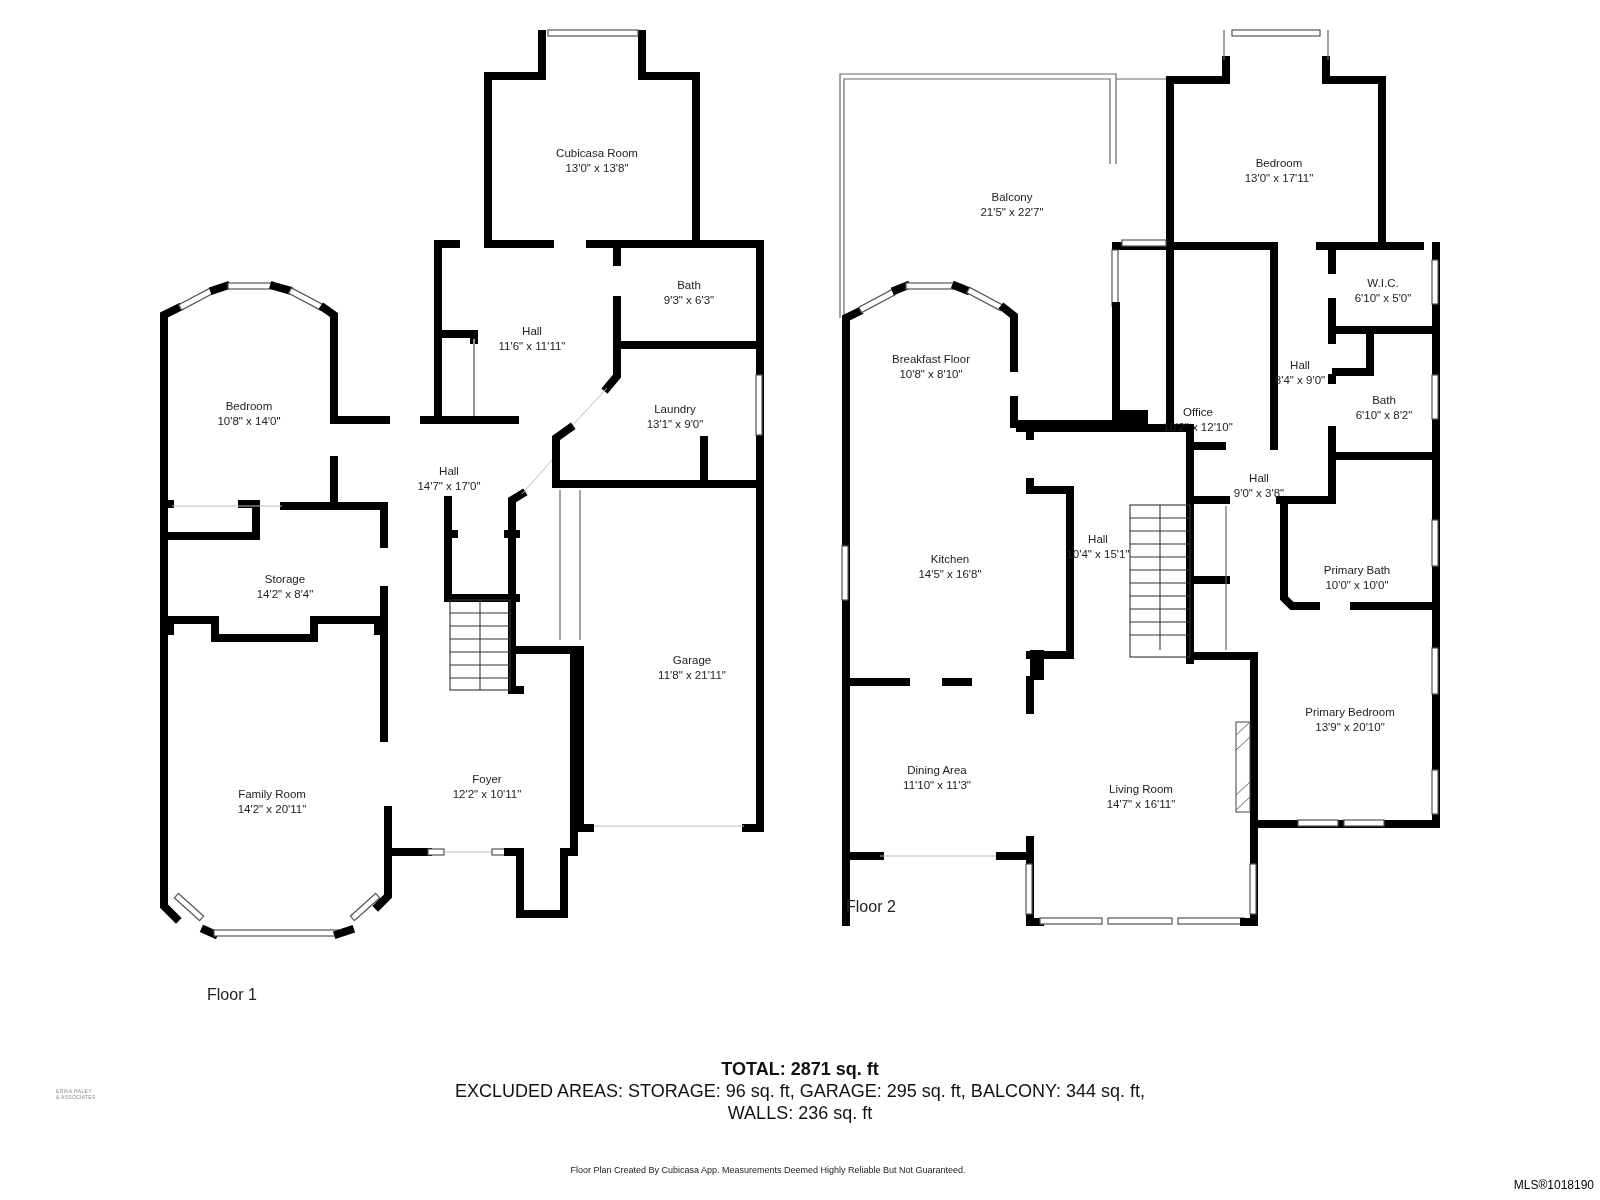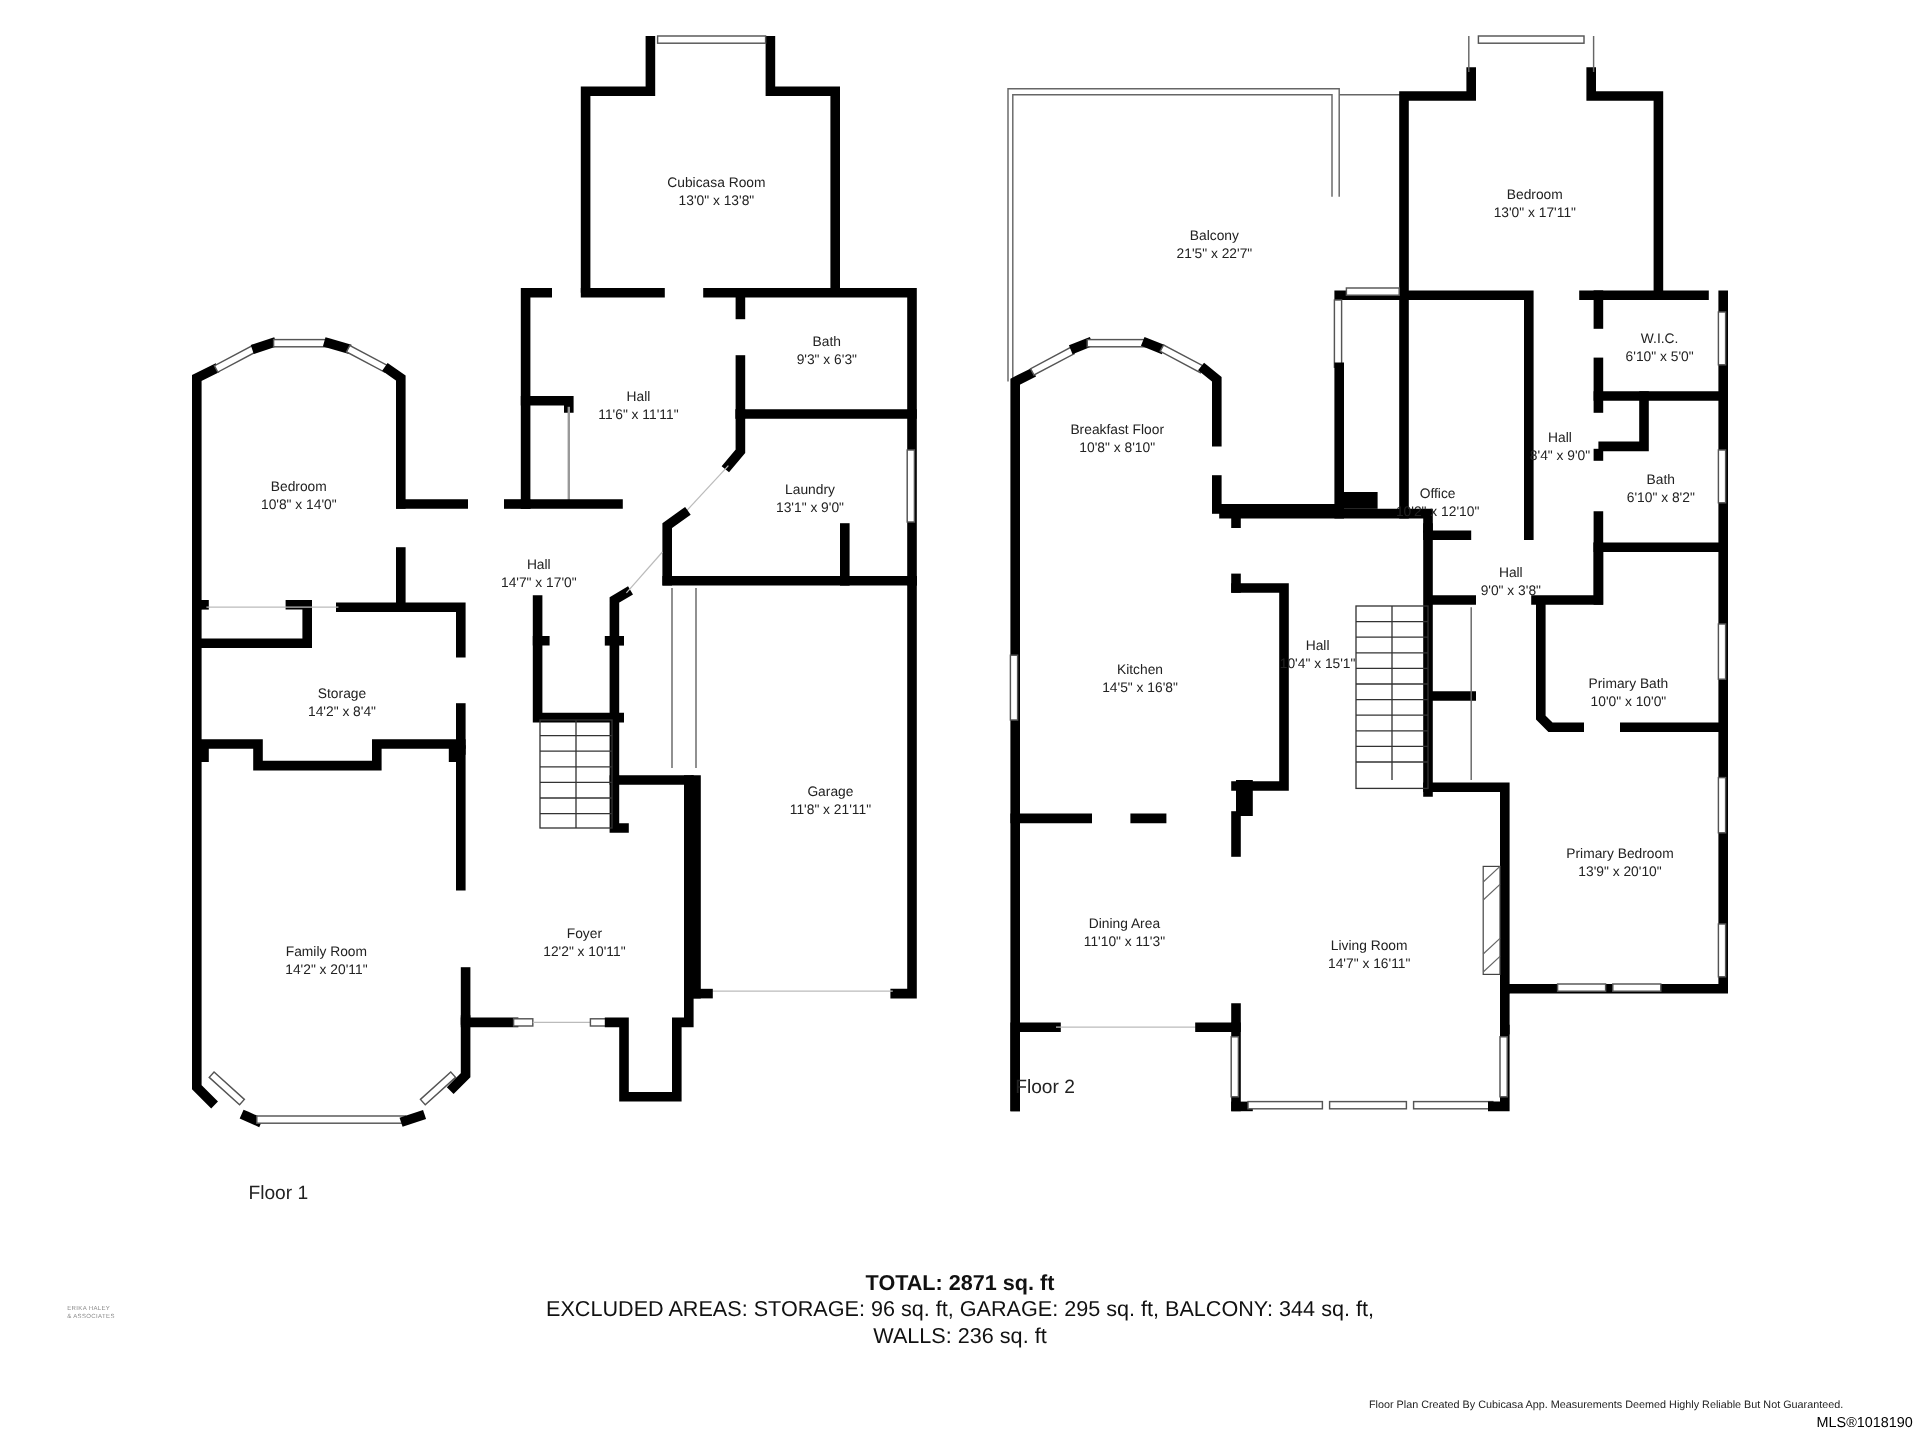--- a/index.html
+++ b/index.html
@@ -12,21 +12,21 @@
   .rail { fill:none; stroke:#666; stroke-width:1.2; }
   .stair { fill:none; stroke:#333; stroke-width:1.1; }
   .door { fill:none; stroke:#bbb; stroke-width:1; }
   .room-label { position:absolute; transform:translateX(-50%); text-align:center;
                 font-size:11.5px; line-height:15px; color:#222; white-space:nowrap; }
   .room-label .dim { display:block; }
   .floor-label { position:absolute; font-size:16px; color:#222; }
   .summary { position:absolute; left:0; width:1600px; text-align:center; color:#111; }
   .summary .total { font-weight:bold; font-size:18px; line-height:22px; }
   .summary .line { font-size:18px; line-height:22px; }
-  .disclaimer { position:absolute; top:1165px; left:0; width:1536px; text-align:right; font-size:9px; color:#222; }
+  .disclaimer { position:absolute; top:1165px; left:0; width:1536px; text-align:center; font-size:9px; color:#222; }
   .mls { position:absolute; right:6px; top:1178px; font-size:12px; color:#000000; }
   .logo { position:absolute; left:56px; top:1088px; font-size:5px; line-height:6px; color:#888; letter-spacing:0.3px; }
 </style>
 </head>
 <body>
 
 <svg id="plan" viewBox="0 0 1600 1200" xmlns="http://www.w3.org/2000/svg">
 
   <g>
 

